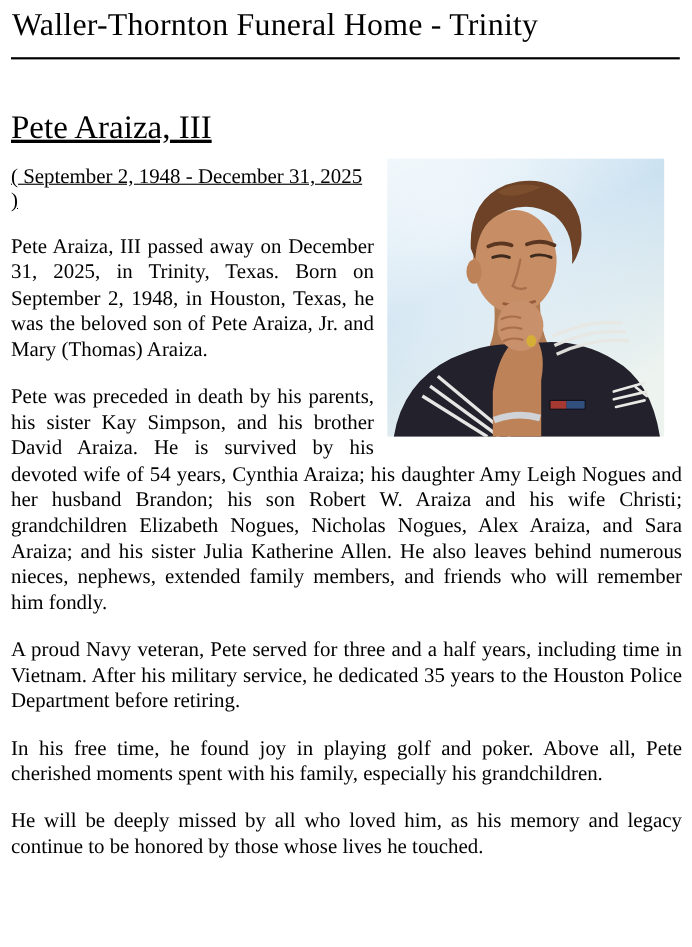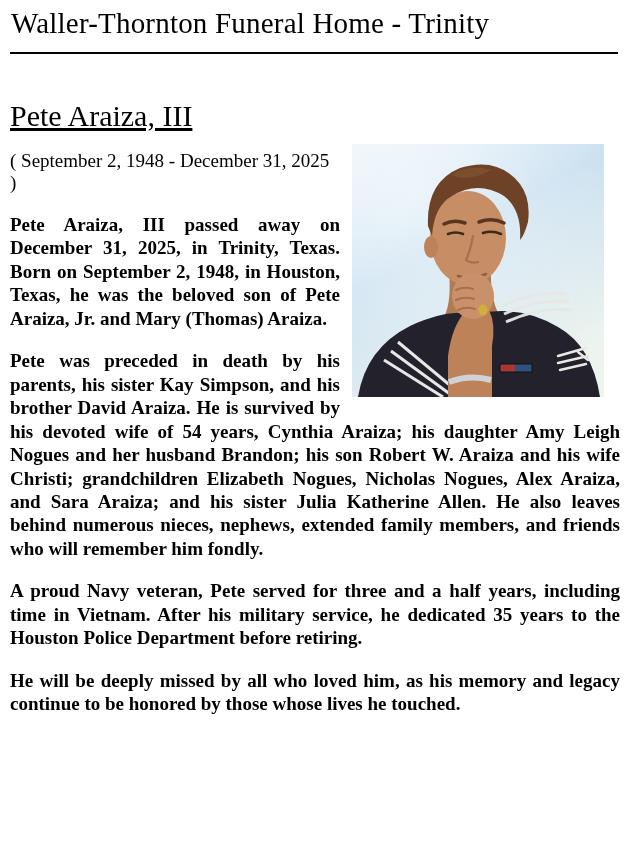--- a/index.html
+++ b/index.html
@@ -39,27 +39,27 @@
   h2.deceased-name {
     font-size: 30px;
     font-weight: 400;
     margin: 45px 0 0 0;
     line-height: 1.1;
     text-decoration: underline;
   }
   p.dates {
     font-size: 19px;
     margin: 18px 0 19px 0;
+    text-decoration: underline;
   }
   p.body-p {
     font-size: 19px;
     line-height: 1.235;
     text-align: justify;
     margin: 19px 0;
-    font-weight: bold;
   }
 </style>
 </head>
 <body>
 
 <div class="page">
 
   <h1 class="site-title">Waller-Thornton Funeral Home - Trinity</h1>
 
   <hr class="title-rule">
@@ -140,16 +140,17 @@
       </svg>
     </div>
 
     <h2 class="deceased-name">Pete Araiza, III</h2>
 
     <p class="dates">( September 2, 1948 - December 31, 2025 )</p>
 
     <p class="body-p">Pete Araiza, III passed away on December 31, 2025, in Trinity, Texas. Born on September 2, 1948, in Houston, Texas, he was the beloved son of Pete Araiza, Jr. and Mary (Thomas) Araiza.</p>
     <p class="body-p">Pete was preceded in death by his parents, his sister Kay Simpson, and his brother David Araiza. He is survived by his devoted wife of 54 years, Cynthia Araiza; his daughter Amy Leigh Nogues and her husband Brandon; his son Robert W. Araiza and his wife Christi; grandchildren Elizabeth Nogues, Nicholas Nogues, Alex Araiza, and Sara Araiza; and his sister Julia Katherine Allen. He also leaves behind numerous nieces, nephews, extended family members, and friends who will remember him fondly.</p>
     <p class="body-p">A proud Navy veteran, Pete served for three and a half years, including time in Vietnam. After his military service, he dedicated 35 years to the Houston Police Department before retiring.</p>
+    <p class="body-p">In his free time, he found joy in playing golf and poker. Above all, Pete cherished moments spent with his family, especially his grandchildren.</p>
     <p class="body-p">He will be deeply missed by all who loved him, as his memory and legacy continue to be honored by those whose lives he touched.</p>
 
   </div>
 </div>
 
 </body></html>

